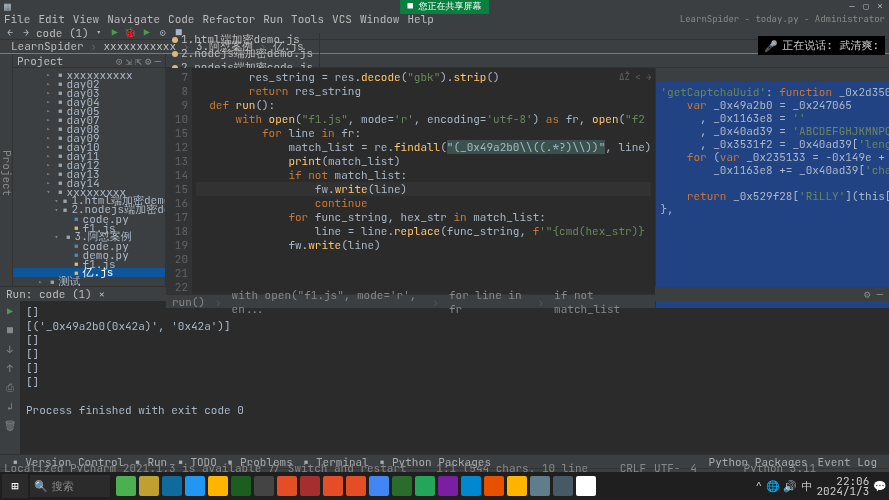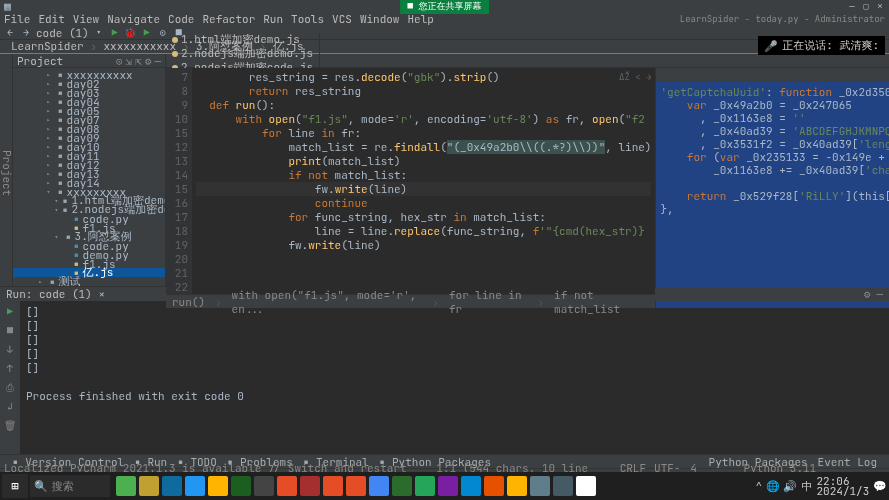--- a/index.html
+++ b/index.html
@@ -65,21 +65,21 @@
 .status-tabs{height:14px;background:#3c3f41;display:flex;align-items:center;padding:0 12px;gap:26px;font-size:9px;color:#aaa;border-top:1px solid #323232}
 .status-tabs .st-r{margin-left:auto;display:flex;gap:10px}
 .status-bar{height:12px;background:#3c3f41;display:flex;align-items:center;padding:0 4px;font-size:9px;color:#888;border-top:1px solid #323232}
 .status-bar .sb-r{margin-left:auto;display:flex;gap:8px}
 .taskbar{position:absolute;bottom:0;left:0;right:0;height:28px;background:#1f1f1f;display:flex;align-items:center;padding:0 2px;gap:2px}
 .tb-start{width:26px;height:24px;background:#2b2b2b;display:flex;align-items:center;justify-content:center;color:#fff;font-size:12px}
 .tb-search{height:22px;background:#2b2b2b;display:flex;align-items:center;padding:0 4px;gap:4px;color:#888;width:80px;font-size:10px}
 .tb-icons{display:flex;gap:3px;margin-left:4px}
 .tb-ic{width:20px;height:20px;background:#333;border-radius:2px;display:flex;align-items:center;justify-content:center;font-size:10px;color:#ccc}
 .tb-tray{margin-left:auto;display:flex;align-items:center;gap:4px;font-size:9px;color:#ccc}
-.tb-time{text-align:left;line-height:10px}
+.tb-time{text-align:right;line-height:10px}
 .voice{position:absolute;top:36px;right:4px;background:#000;color:#ccc;font-size:9px;padding:2px 6px;display:flex;align-items:center;gap:4px}
 </style>
 </head>
 <body>
 
 <div class="title-bar">
   <span>▦</span>
   <span class="share">■ 您正在共享屏幕</span>
   <div class="winbtns">
     <span>—</span>
@@ -351,21 +351,21 @@
   <div class="run-body">
     <div class="run-gut">
       <span class="play">▶</span>
       <span>■</span>
       <span>↓</span>
       <span>↑</span>
       <span>⎙</span>
       <span>↲</span>
       <span>🗑</span>
     </div>
-    <div class="run-out" id="runout"><div>[]</div><div>[]</div><div>[]</div><div>[]</div><div>[]</div><div>&nbsp;</div><div>Process finished with exit code 0</div></div>
+    <div class="run-out" id="runout"><div>[]</div><div>[('_0x49a2b0(0x42a)', '0x42a')]</div><div>[]</div><div>[]</div><div>[]</div><div>[]</div><div>&nbsp;</div><div>Process finished with exit code 0</div></div>
   </div>
 </div>
 
 <div class="status-tabs">
   <span id="st-left"><span style="margin-right:10px">▪ Version Control</span><span style="margin-right:10px">▪ Run</span><span style="margin-right:10px">▪ TODO</span><span style="margin-right:10px">▪ Problems</span><span style="margin-right:10px">▪ Terminal</span><span style="margin-right:10px">▪ Python Packages</span></span>
   <span class="st-r" id="st-right">
       <span>Python Packages</span>
       <span>Event Log</span>
     </span>
 </div>

